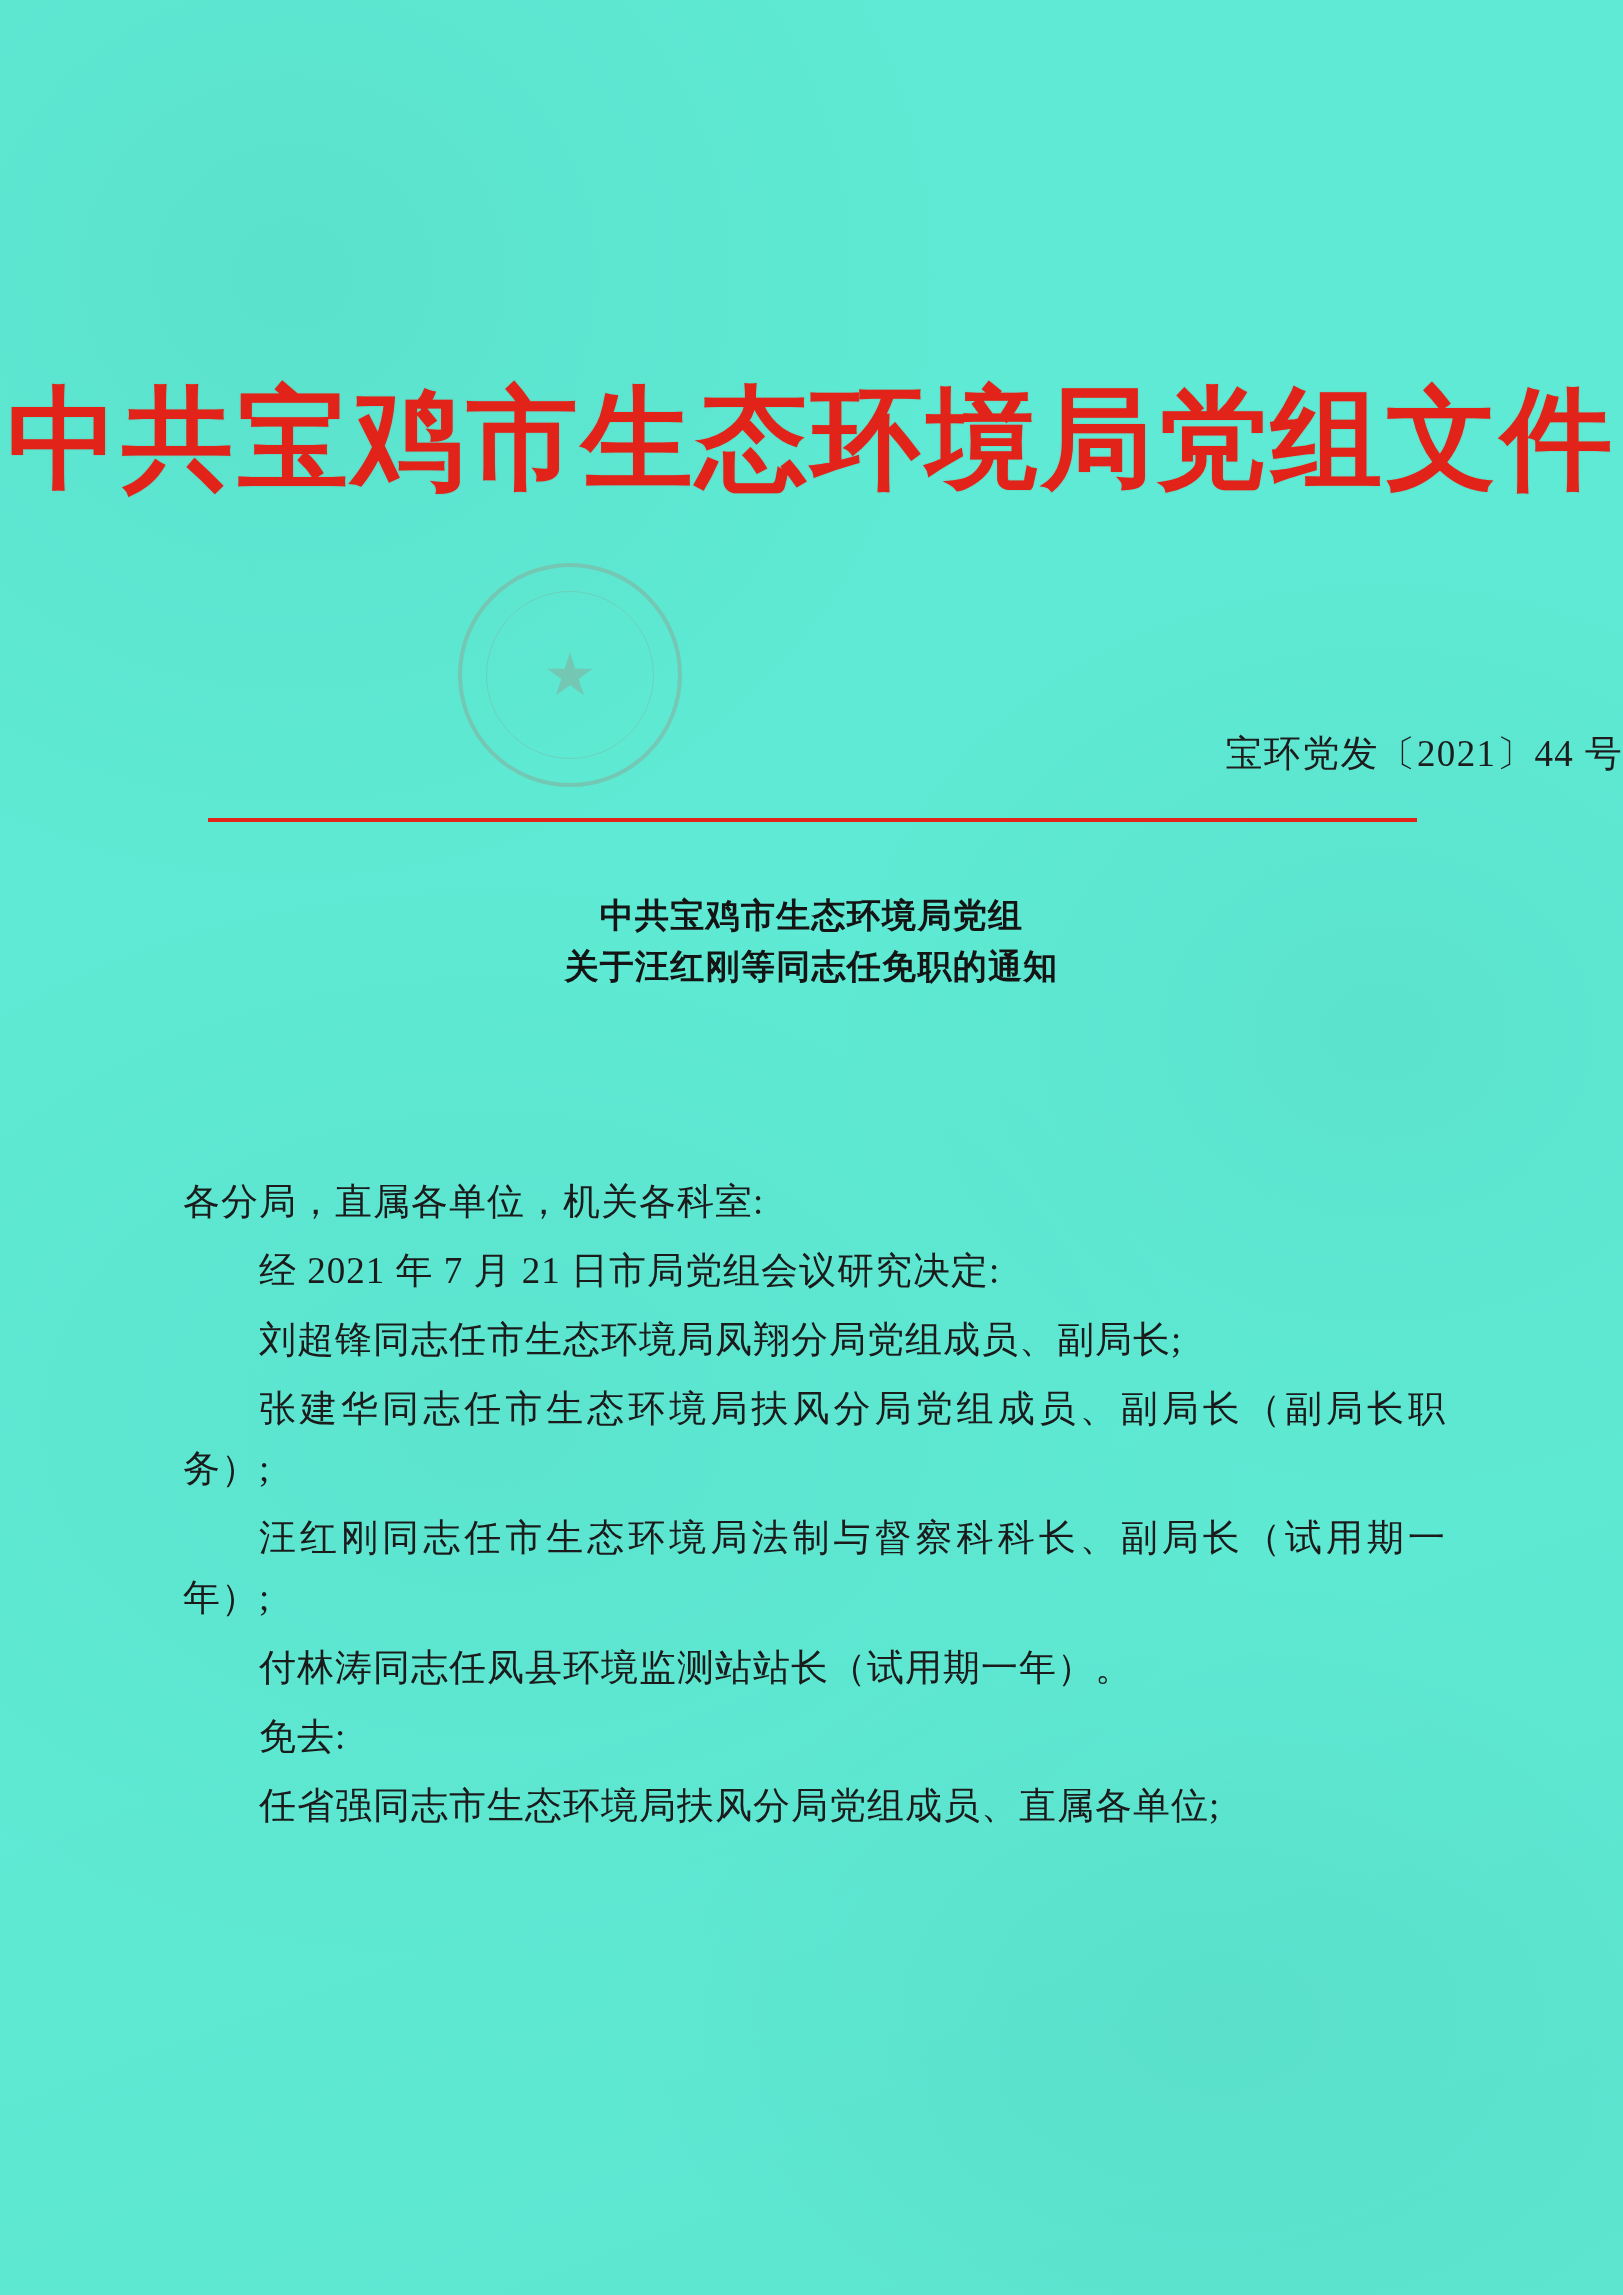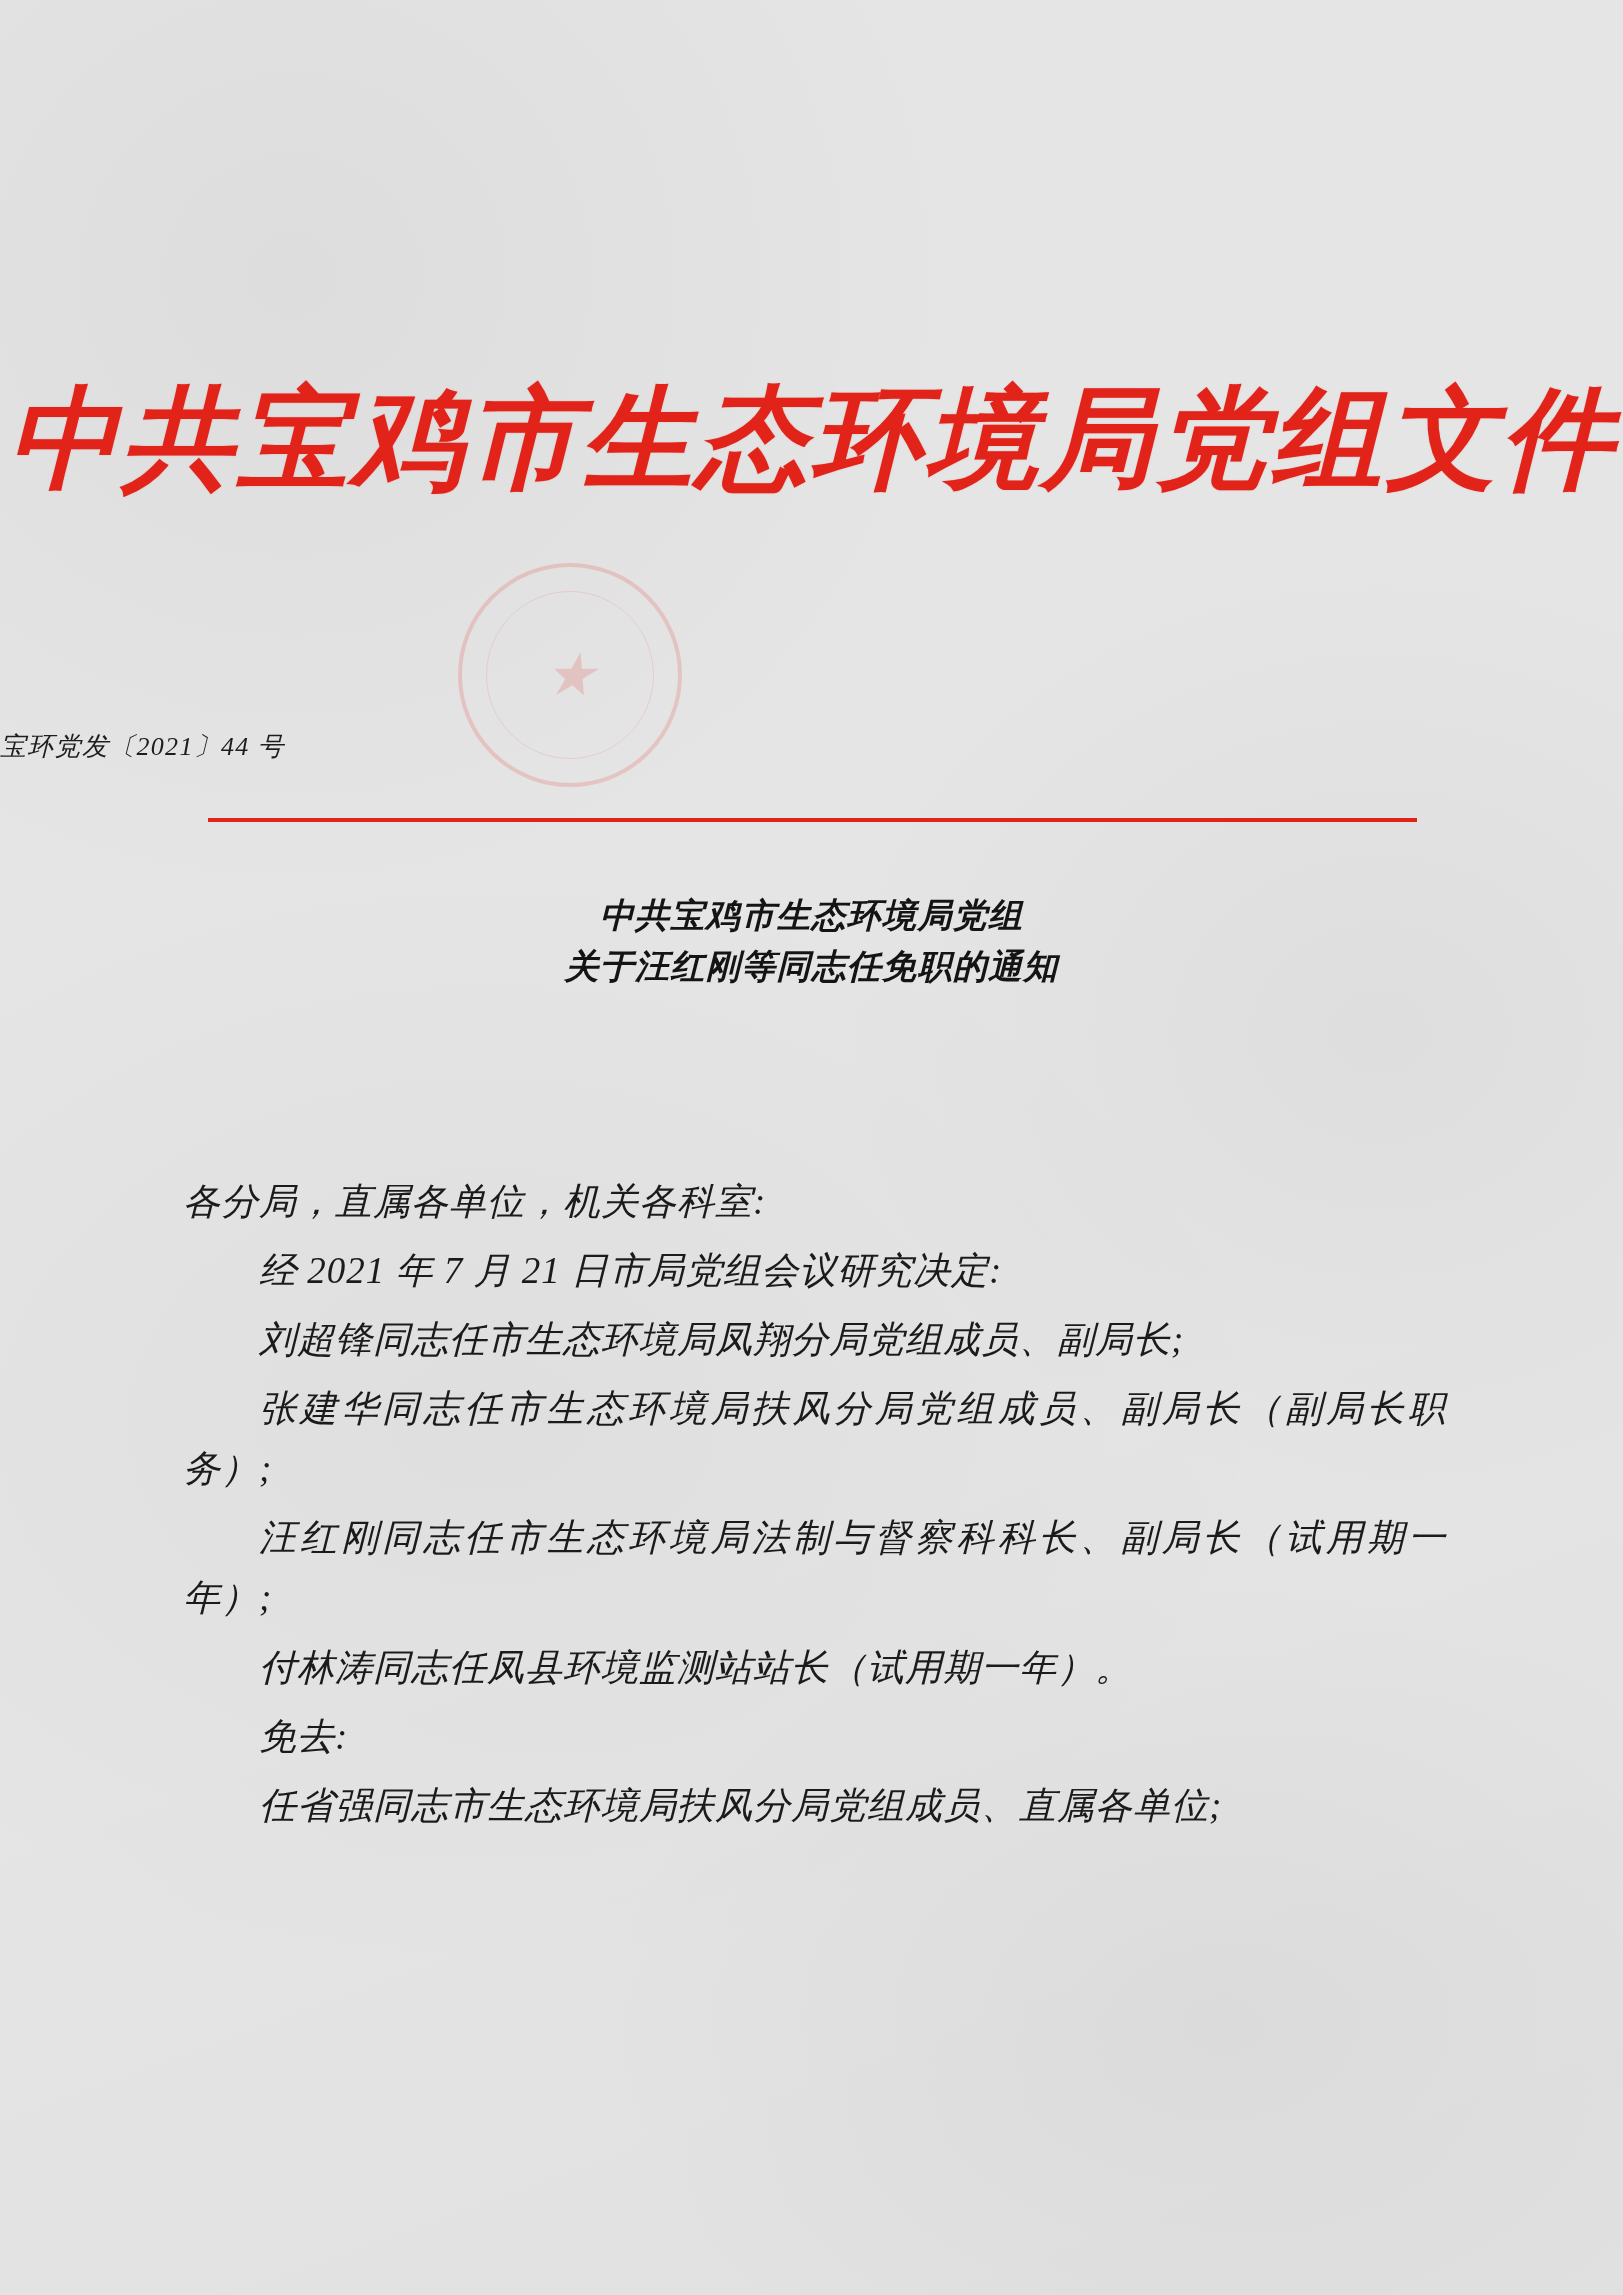--- a/index.html
+++ b/index.html
@@ -7,23 +7,22 @@
     padding: 0;
     background: #ffffff;
   }
   body {
     font-family: "Liberation Serif", "DejaVu Serif", serif;
   }
   .page {
     position: relative;
     width: 1623px;
     height: 2295px;
-    background: #e5e5e5;
+    background: #5eead4;
     overflow: hidden;
-    font-style: italic;
   }
   
   .paper-shade {
     position: absolute;
     inset: 0;
     background:
       radial-gradient(ellipse 60% 40% at 18% 12%, rgba(0,0,0,0.035), rgba(0,0,0,0) 70%),
       radial-gradient(ellipse 50% 30% at 85% 45%, rgba(0,0,0,0.03), rgba(0,0,0,0) 70%),
       radial-gradient(ellipse 70% 35% at 30% 62%, rgba(0,0,0,0.028), rgba(0,0,0,0) 72%),
       radial-gradient(ellipse 55% 28% at 75% 88%, rgba(0,0,0,0.03), rgba(0,0,0,0) 72%),
@@ -49,23 +48,23 @@
     line-height: 1.1;
     text-shadow: 0 0 1.3px rgba(226,35,26,0.35);
     white-space: nowrap;
   }
 
   .doc-number {
     position: absolute;
     top: 729px;
     left: 0;
     width: 100%;
-    text-align: left;
+    text-align: right;
     font-family: "Liberation Serif", "DejaVu Serif", serif;
-    font-size: 26px;
+    font-size: 37px;
     color: #1d1d1d;
     letter-spacing: 1.3px;
   }
 
   .red-rule {
     position: absolute;
     top: 818px;
     left: 208px;
     width: 1209px;
     height: 3.9px;

